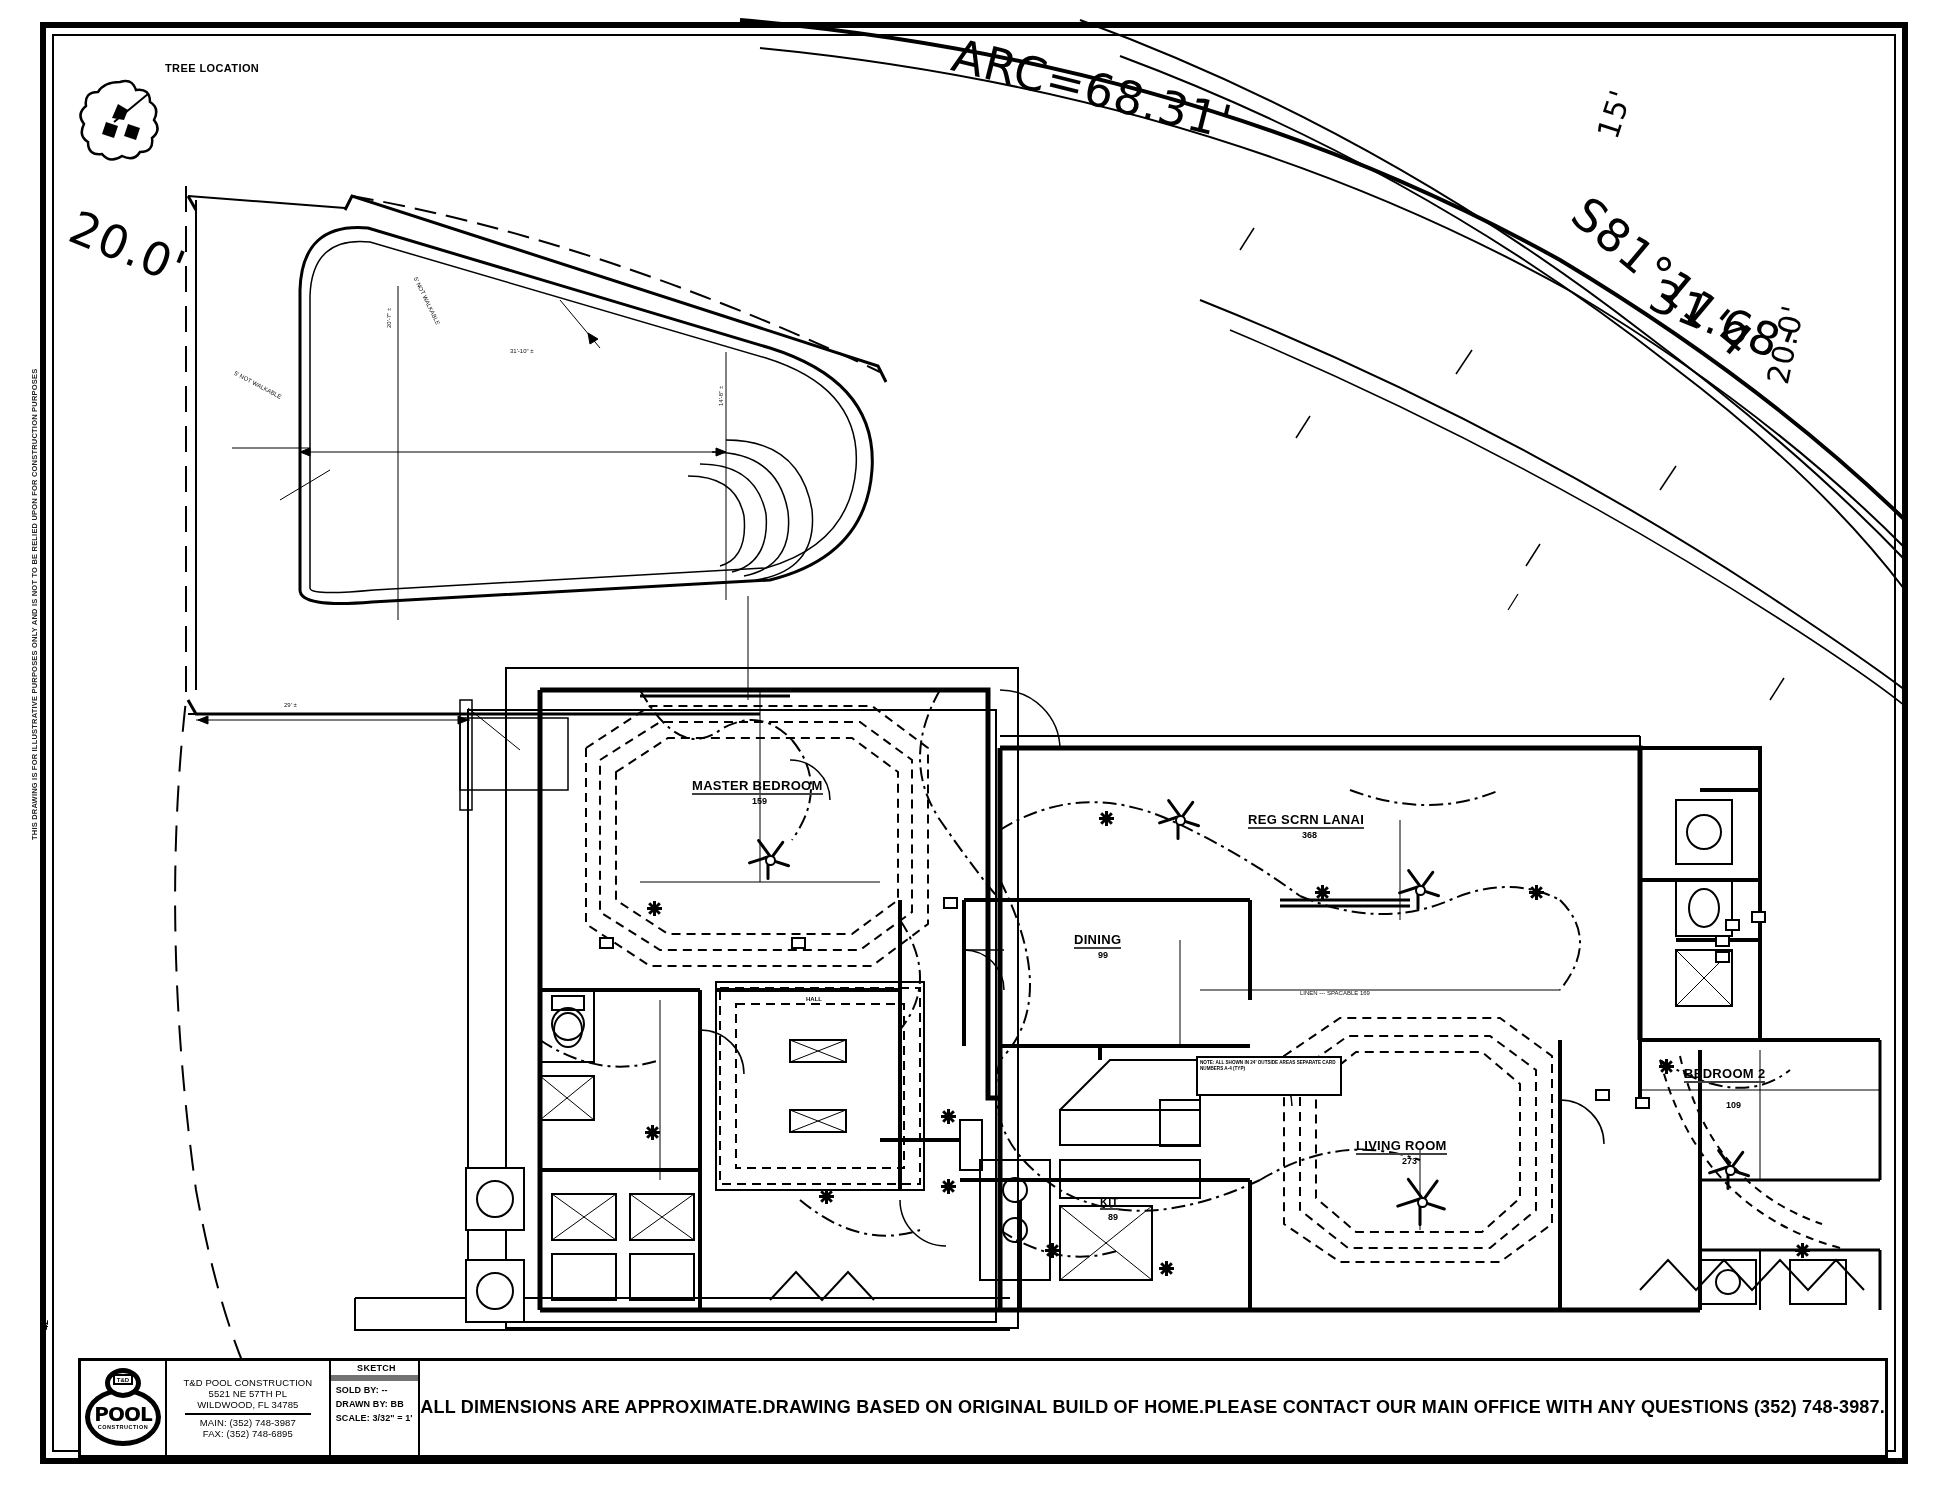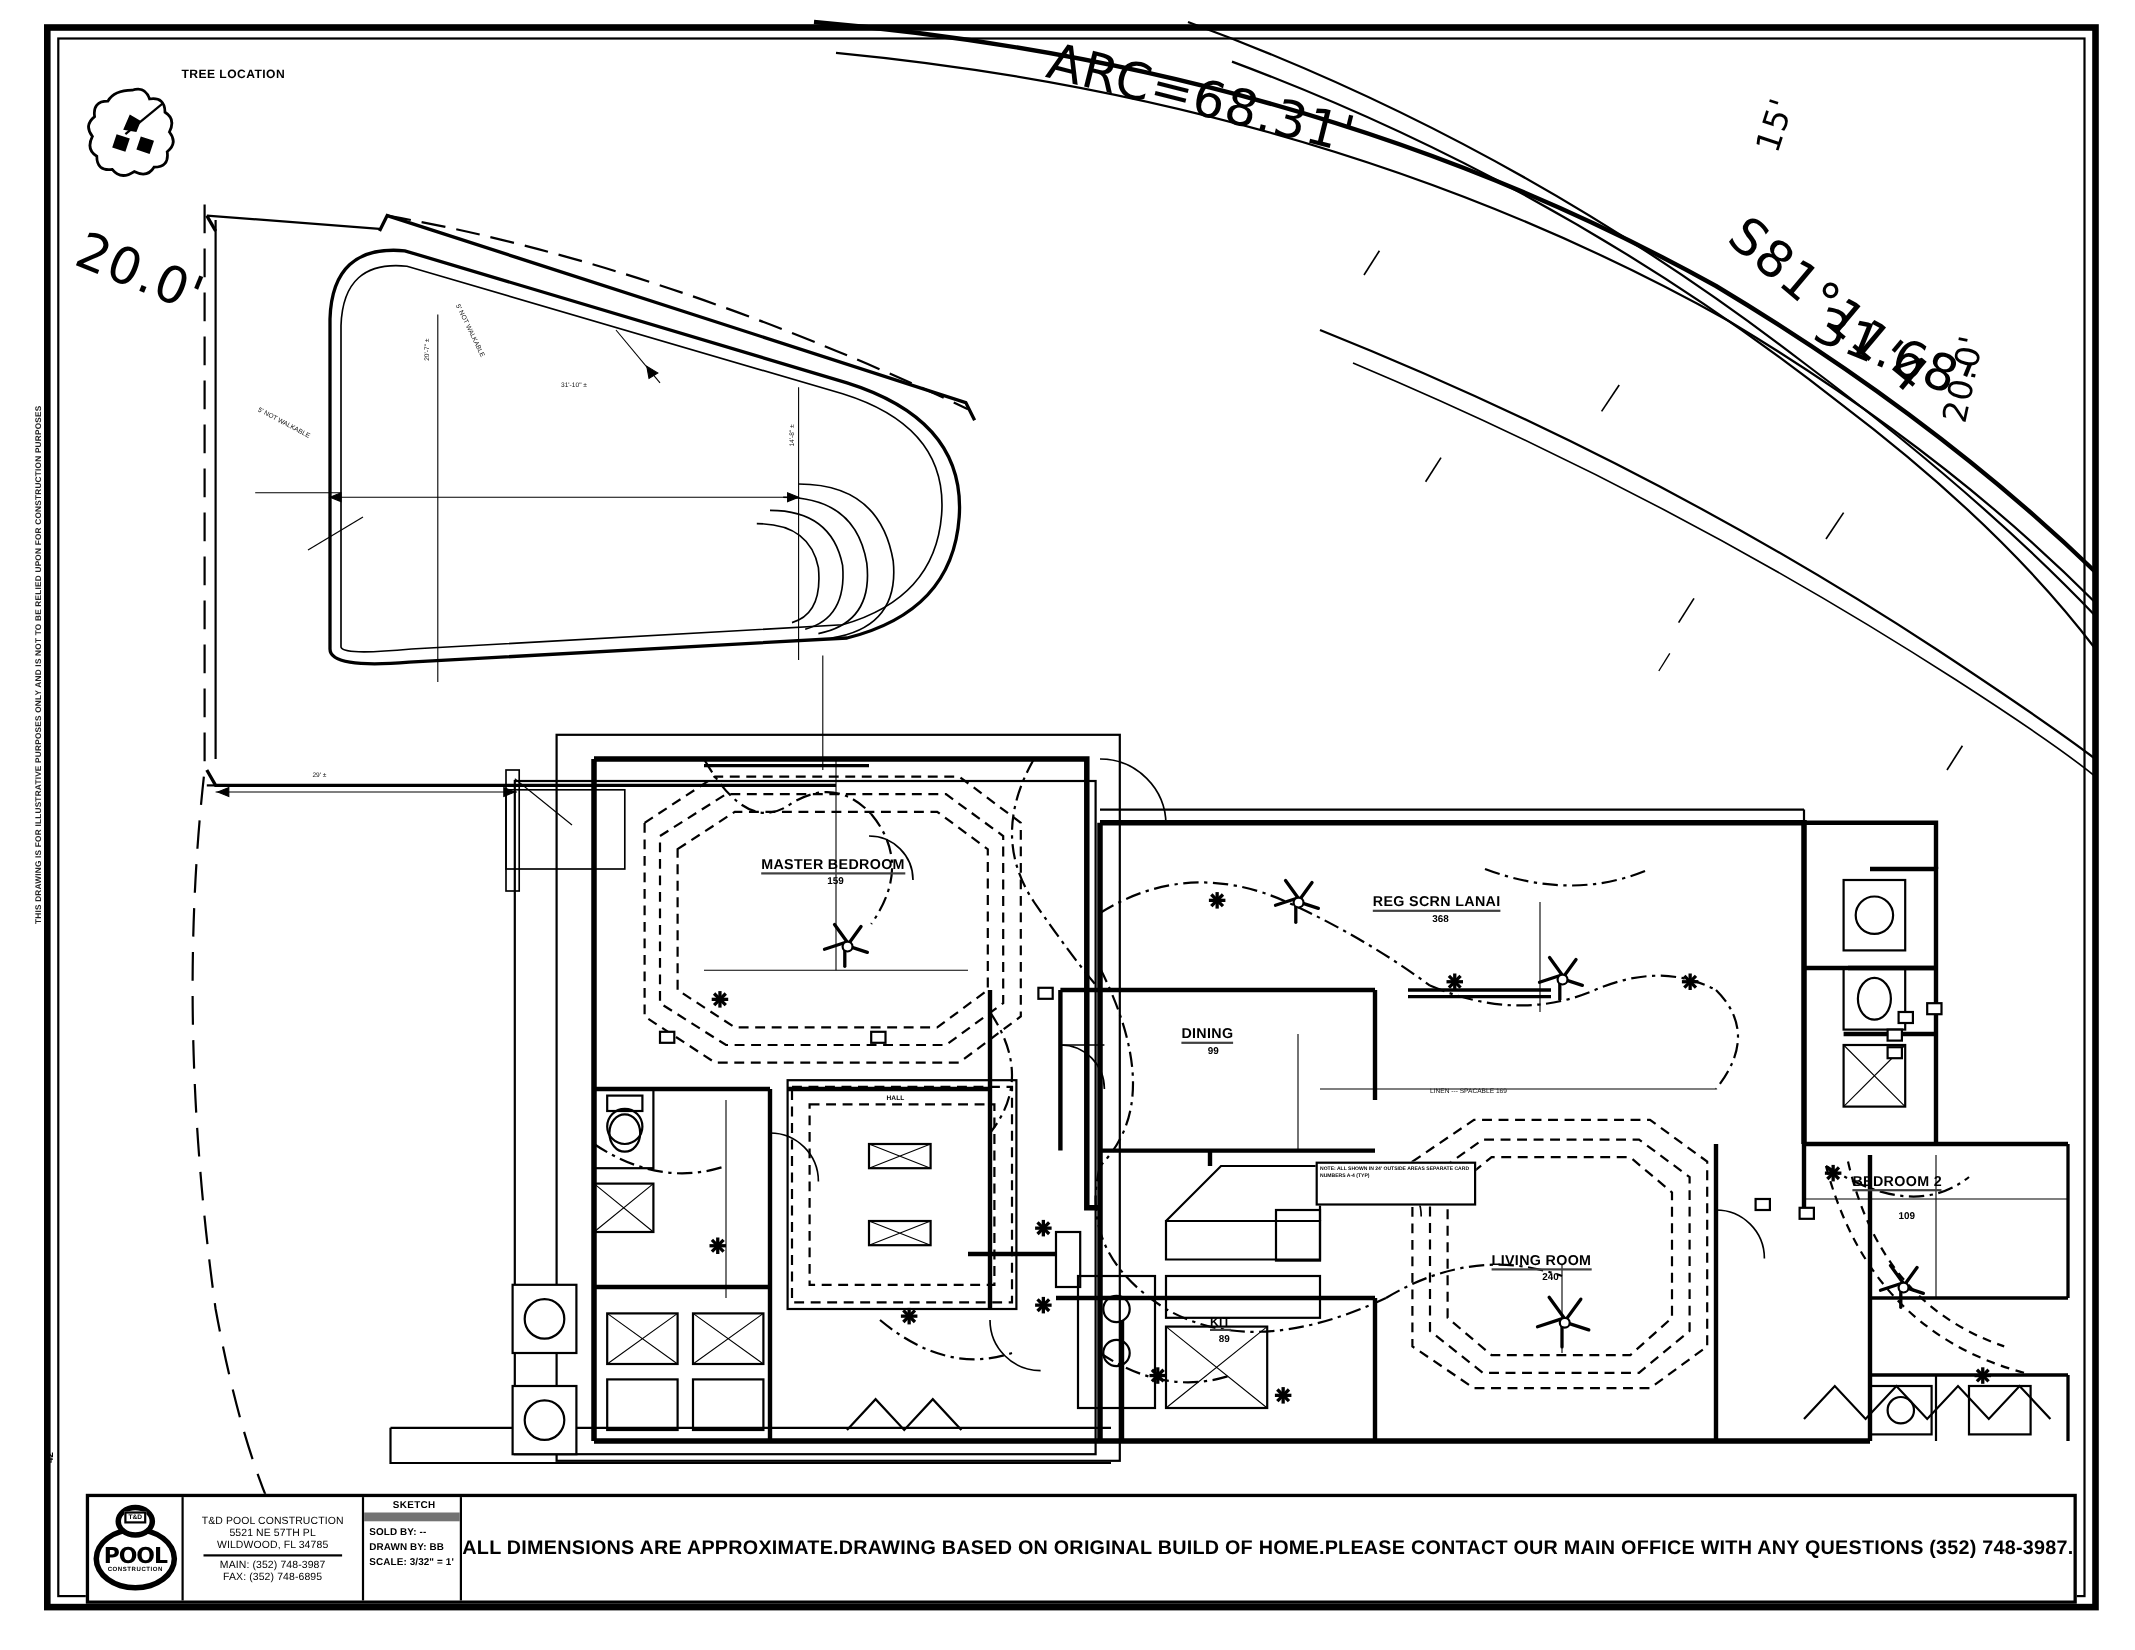--- a/index.html
+++ b/index.html
@@ -24,21 +24,21 @@
 
   
   #titleblock{position:absolute;left:78px;top:1358px;width:1810px;height:100px;border:3px solid #000;box-sizing:border-box;display:flex;background:#fff;}
   .tb-cell{border-right:2px solid #000;box-sizing:border-box;position:relative;}
   .tb-logo{width:102px;display:flex;align-items:center;justify-content:flex-start;}
   .tb-company{width:196px;padding:2px 4px;text-align:center;display:flex;flex-direction:column;justify-content:center;}
   .tb-company div{font-size:9.5px;font-weight:400;line-height:1.18;letter-spacing:.1px;}
   .tb-rule{height:2px;background:#000;margin:2px 14px;}
   .tb-sketch{width:108px;}
   .tb-project{width:370px;}
-  .tb-head{border-bottom:8px solid #737373;text-align:center;font-size:9px;font-weight:700;padding:2px 0 2px 4px;letter-spacing:.3px;}
+  .tb-head{border-bottom:6px solid #737373;text-align:center;font-size:9px;font-weight:700;padding:2px 0 2px 4px;letter-spacing:.3px;}
   .tb-head.l{text-align:left;}
   .tb-body{padding:3px 5px;}
   .tb-body div{font-size:9px;font-weight:700;line-height:1.55;letter-spacing:.1px;white-space:nowrap;}
   .tb-notes{flex:1;display:flex;flex-direction:row;align-items:center;justify-content:center;border-right:none;}
   .tb-notes div{font-size:18px;font-weight:700;line-height:1.28;letter-spacing:.2px;white-space:nowrap;}
 
   
   .logo-wrap{position:relative;width:84px;height:84px;}
   .logo-wrap .circ{position:absolute;border:5px solid #000;border-radius:50%;box-sizing:border-box;}
   .logo-main{left:4px;top:22px;width:76px;height:58px;background:#fff;}
@@ -385,21 +385,21 @@
   <div class="rlabel" style="left:692px;top:778px;">MASTER BEDROOM</div>
   <div class="rsub" style="left:752px;top:796px;">159</div>
 
   <div class="rlabel" style="left:1248px;top:812px;">REG SCRN LANAI</div>
   <div class="rsub" style="left:1302px;top:830px;">368</div>
 
   <div class="rlabel" style="left:1074px;top:932px;">DINING</div>
   <div class="rsub" style="left:1098px;top:950px;">99</div>
 
   <div class="rlabel" style="left:1356px;top:1138px;">LIVING ROOM</div>
-  <div class="rsub" style="left:1402px;top:1156px;">240</div>
+  <div class="rsub" style="left:1402px;top:1156px;">273</div>
 
   <div class="rlabel" style="left:1684px;top:1066px;">BEDROOM 2</div>
   <div class="rsub" style="left:1726px;top:1084px;margin-top:16px;">109</div>
 
   <div class="rlabel" style="left:1100px;top:1196px;font-size:11px;">KIT</div>
   <div class="rsub" style="left:1108px;top:1212px;">89</div>
 
   <div class="tinyb" style="left:806px;top:996px;">HALL</div>
   <div class="tiny" style="left:1300px;top:990px;">LINEN --- SPACABLE 169</div>
 

